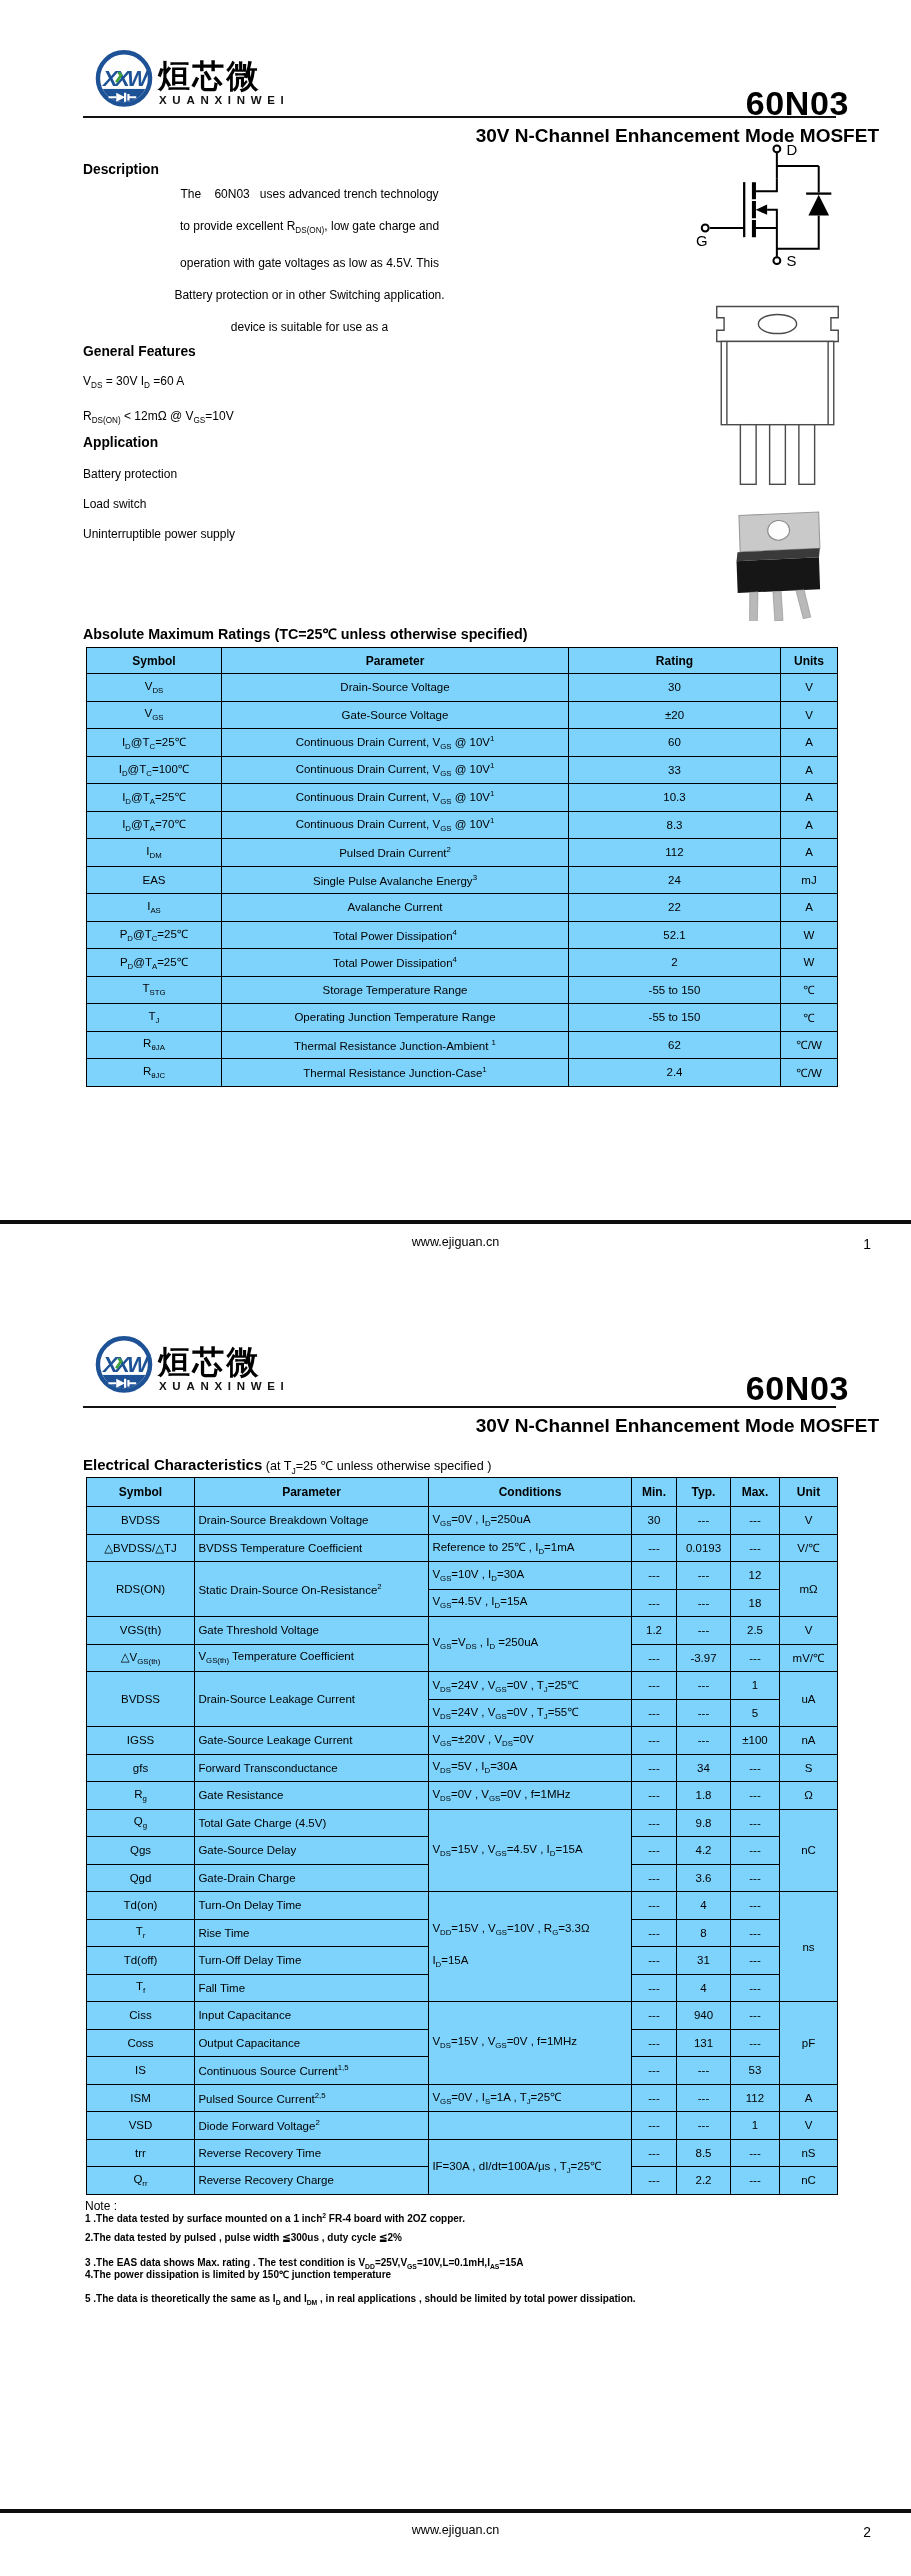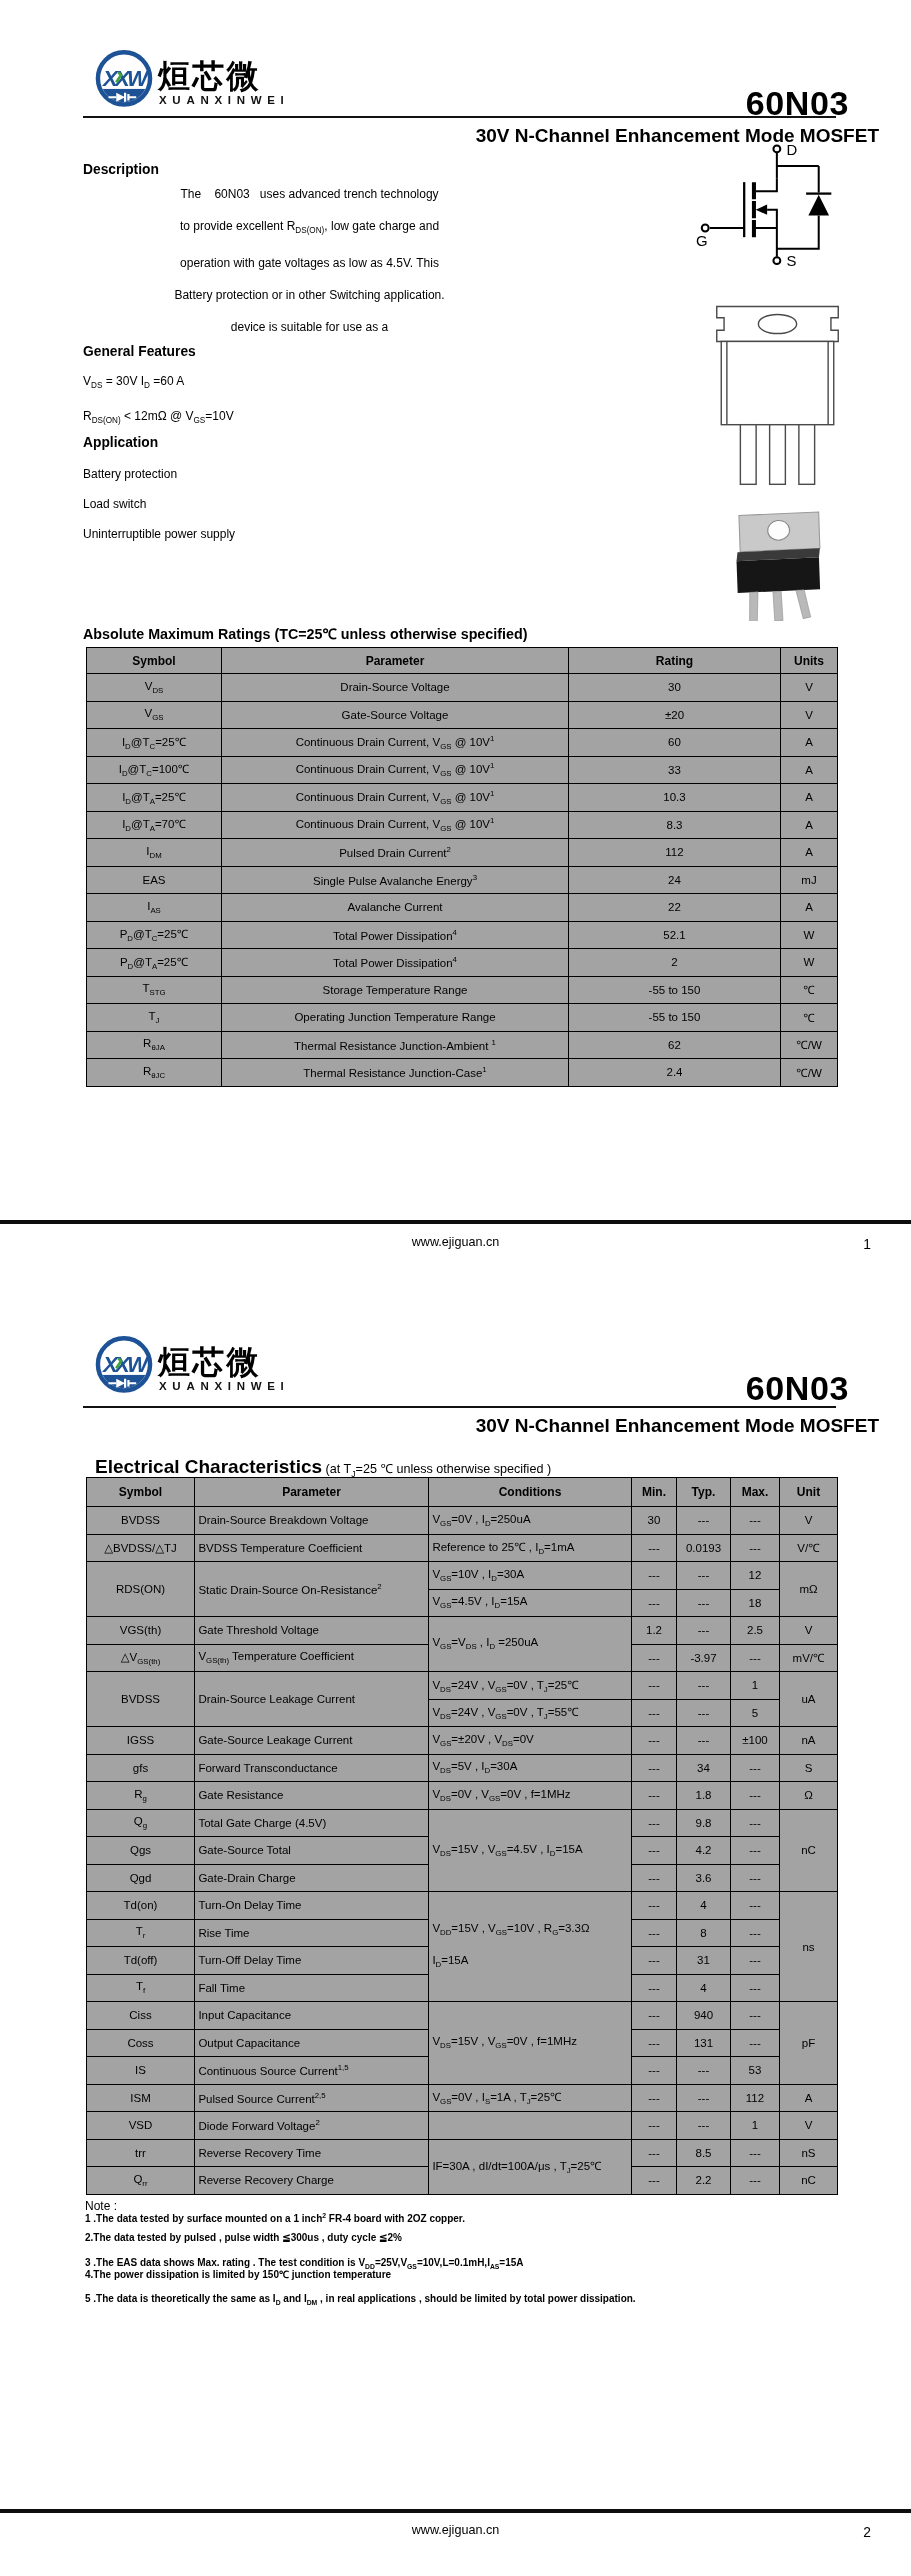--- a/index.html
+++ b/index.html
@@ -29,30 +29,30 @@
   .gf-p{position:absolute;left:83px;top:366px;font-size:12px;line-height:30px;}
   .app-h{left:83px;top:435px;}
   .app-p{position:absolute;left:83px;top:459px;font-size:12px;line-height:30px;}
 
   
   .sym-svg{position:absolute;left:688px;top:142px;}
   .outline-svg{position:absolute;left:710px;top:303px;}
   .photo-svg{position:absolute;left:705px;top:506px;}
 
   
-  .t{border-collapse:collapse;table-layout:fixed;position:absolute;background:#a3a3a3;}
+  .t{border-collapse:collapse;table-layout:fixed;position:absolute;background:#7dd3fc;}
   .t th,.t td{border:1.1px solid #000;font-size:11.5px;padding:0 3.4px;text-align:center;
               vertical-align:middle;overflow:hidden;}
   .t th{font-size:12px;font-weight:bold;}
   sub{font-size:68%;} sup{font-size:68%;}
   .amr-title{position:absolute;left:83px;top:624px;font-size:14.3px;font-weight:bold;}
   .amr{left:86px;top:647px;width:752px;}
   .amr tr{height:27.5px;} .amr thead tr{height:26px;}
   .elec-title{position:absolute;left:83px;top:168px;font-size:12.6px;}
-  .elec-title b{font-size:19px;margin-left:12px;}
+  .elec-title b{font-size:15px;}
   .elec{left:86px;top:189px;width:750px;}
   .elec tr{height:27.5px;} .elec thead tr{height:29px;}
   .elec td.l{text-align:left;}
   .vb{vertical-align:bottom;padding-bottom:4.6px;}
   .cond2 div{line-height:26px;}
 
   
   .note-label{position:absolute;left:85px;top:911px;font-size:12px;}
   .note{position:absolute;left:85px;font-size:10px;white-space:pre;font-weight:bold;}
   .n1{top:924px;} .n2{top:944px;} .n3{top:969px;} .n4{top:979px;} .n5{top:1005px;}
@@ -419,21 +419,21 @@
             <td>Q<sub>g</sub></td>
             <td class="l">Total Gate Charge (4.5V)</td>
             <td rowspan="3" class="l">V<sub>DS</sub>=15V , V<sub>GS</sub>=4.5V , I<sub>D</sub>=15A</td>
             <td>---</td>
             <td>9.8</td>
             <td>---</td>
             <td rowspan="3">nC</td>
           </tr>
         <tr>
             <td>Qgs</td>
-            <td class="l">Gate-Source Total</td>
+            <td class="l">Gate-Source Delay</td>
             <td>---</td>
             <td>4.2</td>
             <td>---</td>
           </tr>
         <tr>
             <td>Qgd</td>
             <td class="l">Gate-Drain Charge</td>
             <td>---</td>
             <td>3.6</td>
             <td>---</td>

